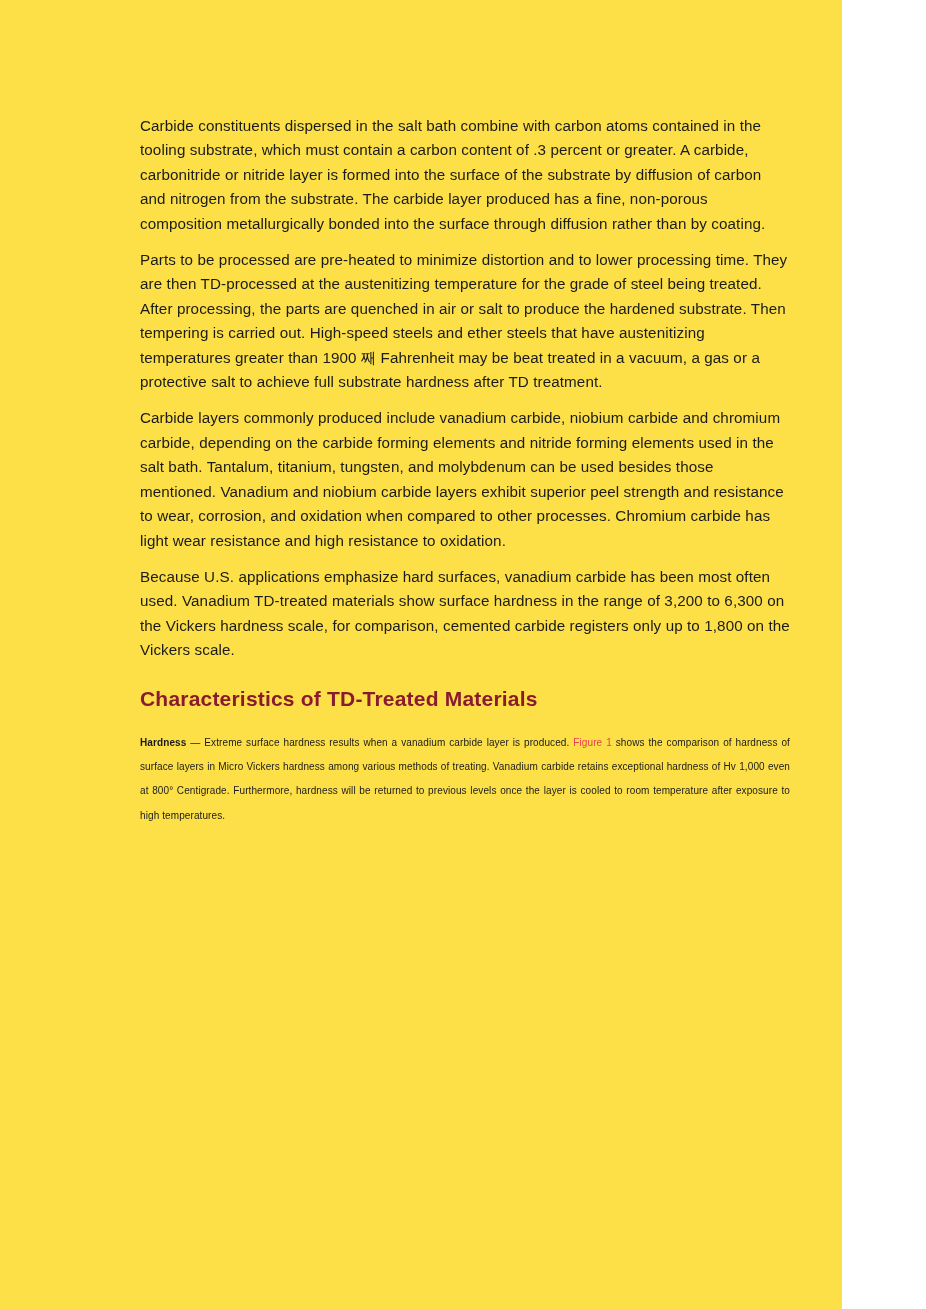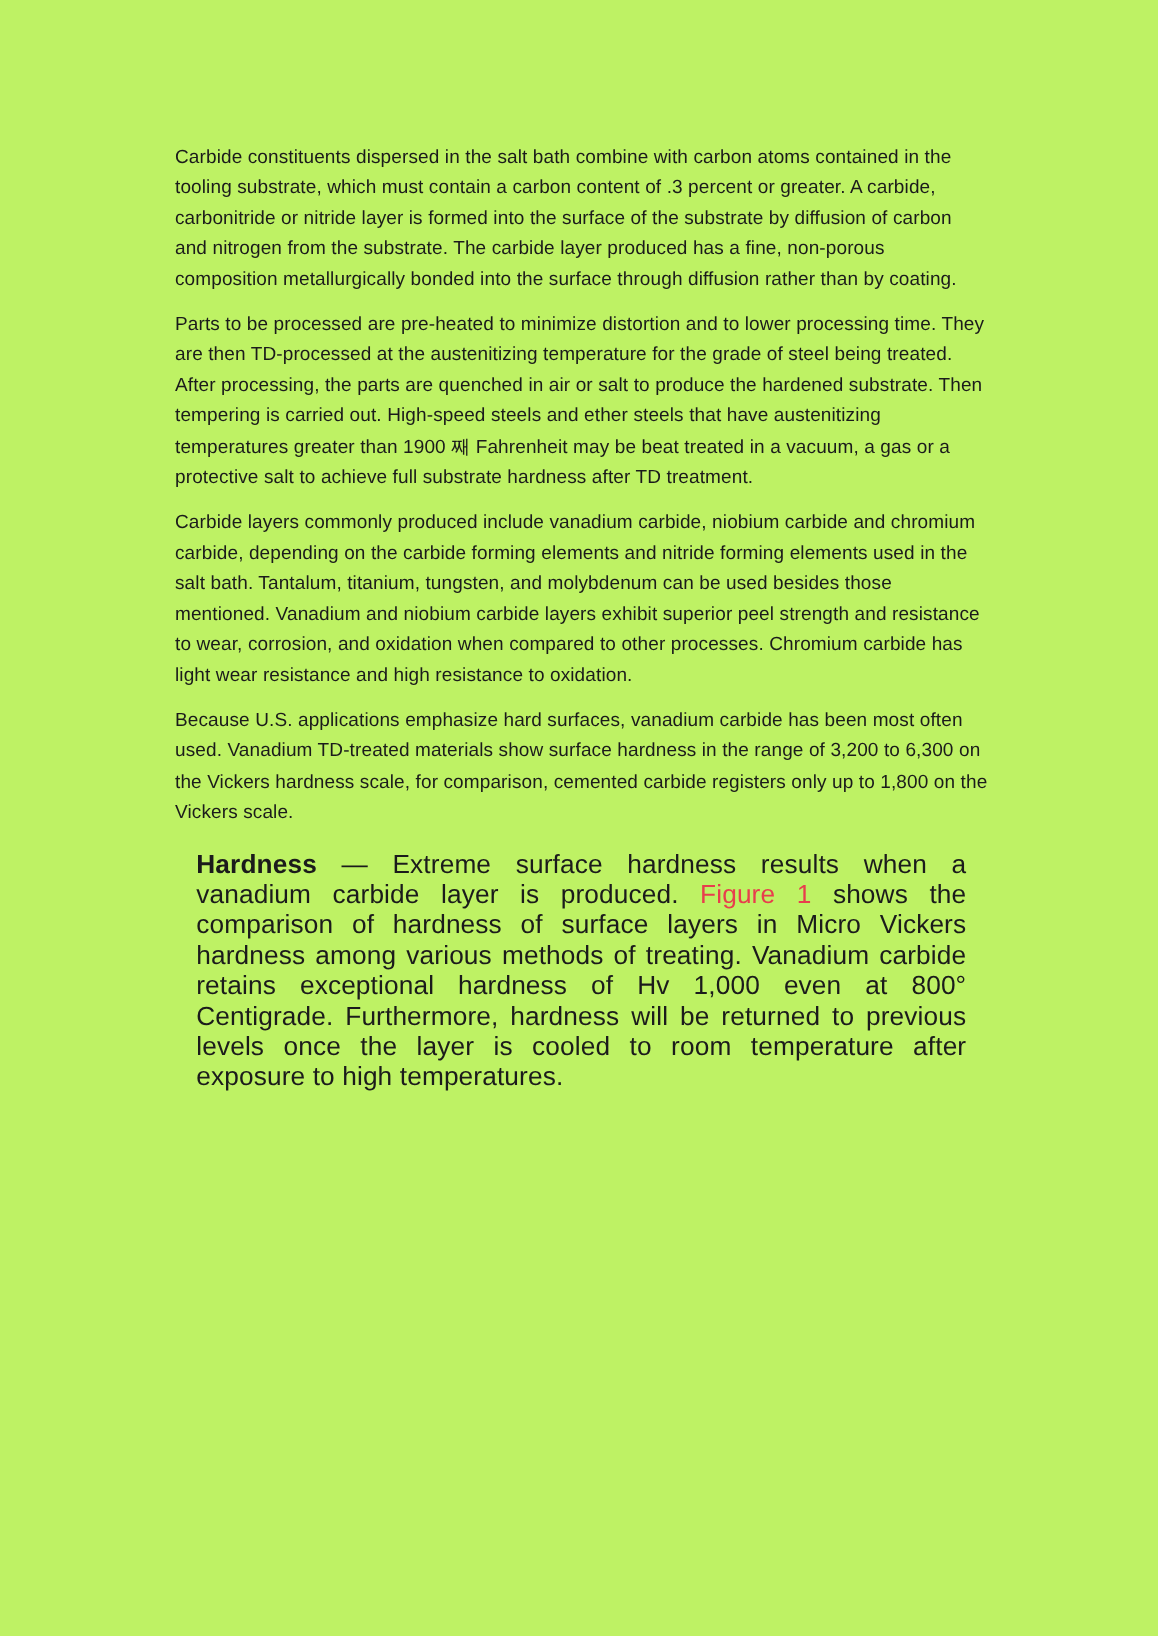--- a/index.html
+++ b/index.html
@@ -2,23 +2,23 @@
 <html><head>
 <meta charset="utf-8">
 <style>
   html, body {
     margin: 0;
     padding: 0;
     background: #ffffff;
   }
   .page {
     position: relative;
-    width: 926px;
+    width: 842px;
     height: 1309px;
-    background: #bef264;
+    background: #fde047;
     overflow: hidden;
     font-family: "Liberation Sans", "DejaVu Sans", sans-serif;
   }
   .content {
     position: absolute;
     left: 140px;
     top: 114px;
     width: 650px;
   }
   .body-para {
@@ -31,22 +31,22 @@
   }
   .section-heading {
     margin: 24px 0 20px 0;
     font-size: 21px;
     line-height: 24px;
     font-weight: bold;
     color: #8a1b2f;
     letter-spacing: 0.2px;
   }
   .hardness-para {
-    margin: 17px;
-    font-size: 21px;
+    margin: 0;
+    font-size: 10px;
     line-height: 24.4px;
     color: #1b1b1b;
     text-align: justify;
     letter-spacing: 0.1px;
   }
   .lead-bold {
     font-weight: bold;
   }
   .figure-link {
     color: #e83e4d;
@@ -61,17 +61,18 @@
   <div class="content">
 
     <p class="body-para">Carbide constituents dispersed in the salt bath combine with carbon atoms contained in the tooling substrate, which must contain a carbon content of .3 percent or greater. A carbide, carbonitride or nitride layer is formed into the surface of the substrate by diffusion of carbon and nitrogen from the substrate. The carbide layer produced has a fine, non-porous composition metallurgically bonded into the surface through diffusion rather than by coating.</p>
 
     <p class="body-para">Parts to be processed are pre-heated to minimize distortion and to lower processing time. They are then TD-processed at the austenitizing temperature for the grade of steel being treated. After processing, the parts are quenched in air or salt to produce the hardened substrate. Then tempering is carried out. High-speed steels and ether steels that have austenitizing temperatures greater than 1900 째  Fahrenheit may be beat treated in a vacuum, a gas or a protective salt to achieve full substrate hardness after TD treatment.</p>
 
     <p class="body-para">Carbide layers commonly produced include vanadium carbide, niobium carbide and chromium carbide, depending on the carbide forming elements and nitride forming elements used in the salt bath. Tantalum, titanium, tungsten, and molybdenum can be used besides those mentioned. Vanadium and niobium carbide layers exhibit superior peel strength and resistance to wear, corrosion, and oxidation when compared to other processes. Chromium carbide has light wear resistance and high resistance to oxidation.</p>
 
     <p class="body-para">Because U.S. applications emphasize hard surfaces, vanadium carbide has been most often used. Vanadium TD-treated materials show surface hardness in the range of 3,200 to 6,300 on the Vickers hardness scale, for comparison, cemented carbide registers only up to 1,800 on the Vickers scale.</p>
 
+    <h2 class="section-heading">Characteristics of TD-Treated Materials</h2>
 
     <p class="hardness-para"><span class="lead-bold">Hardness</span><span> — Extreme surface hardness results when a vanadium carbide layer is produced. </span><a class="figure-link">Figure 1</a><span> shows the comparison of hardness of surface layers in Micro Vickers hardness among various methods of treating. Vanadium carbide retains exceptional hardness of Hv 1,000 even at 800° Centigrade. Furthermore, hardness will be returned to previous levels once the layer is cooled to room temperature after exposure to high temperatures.</span></p>
 
   </div>
 </div>
 
 </body></html>

